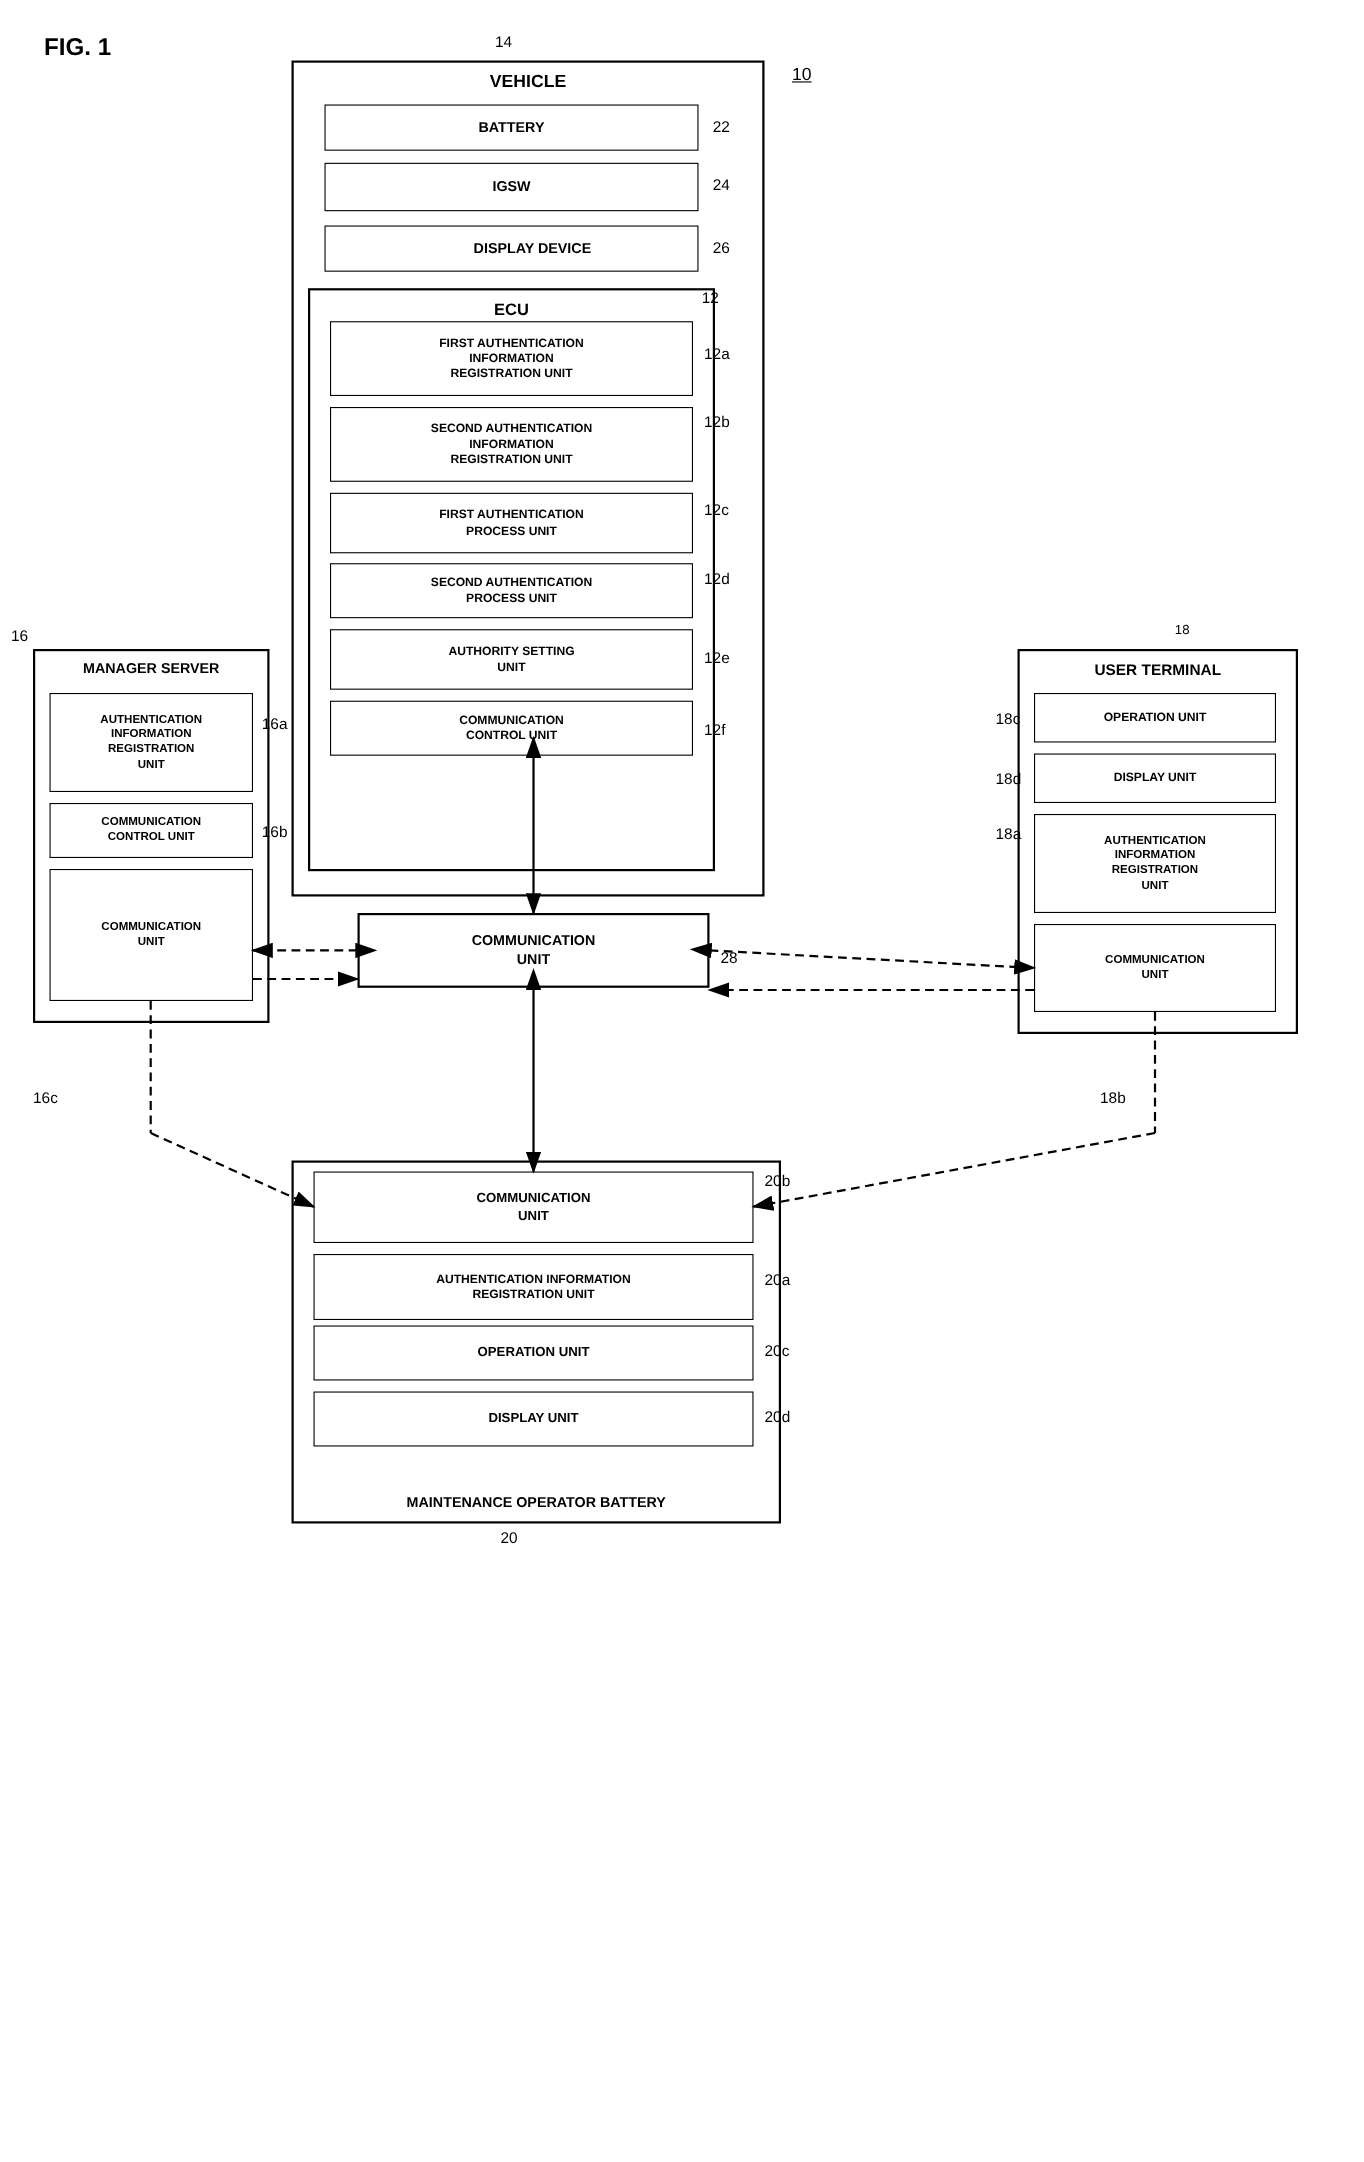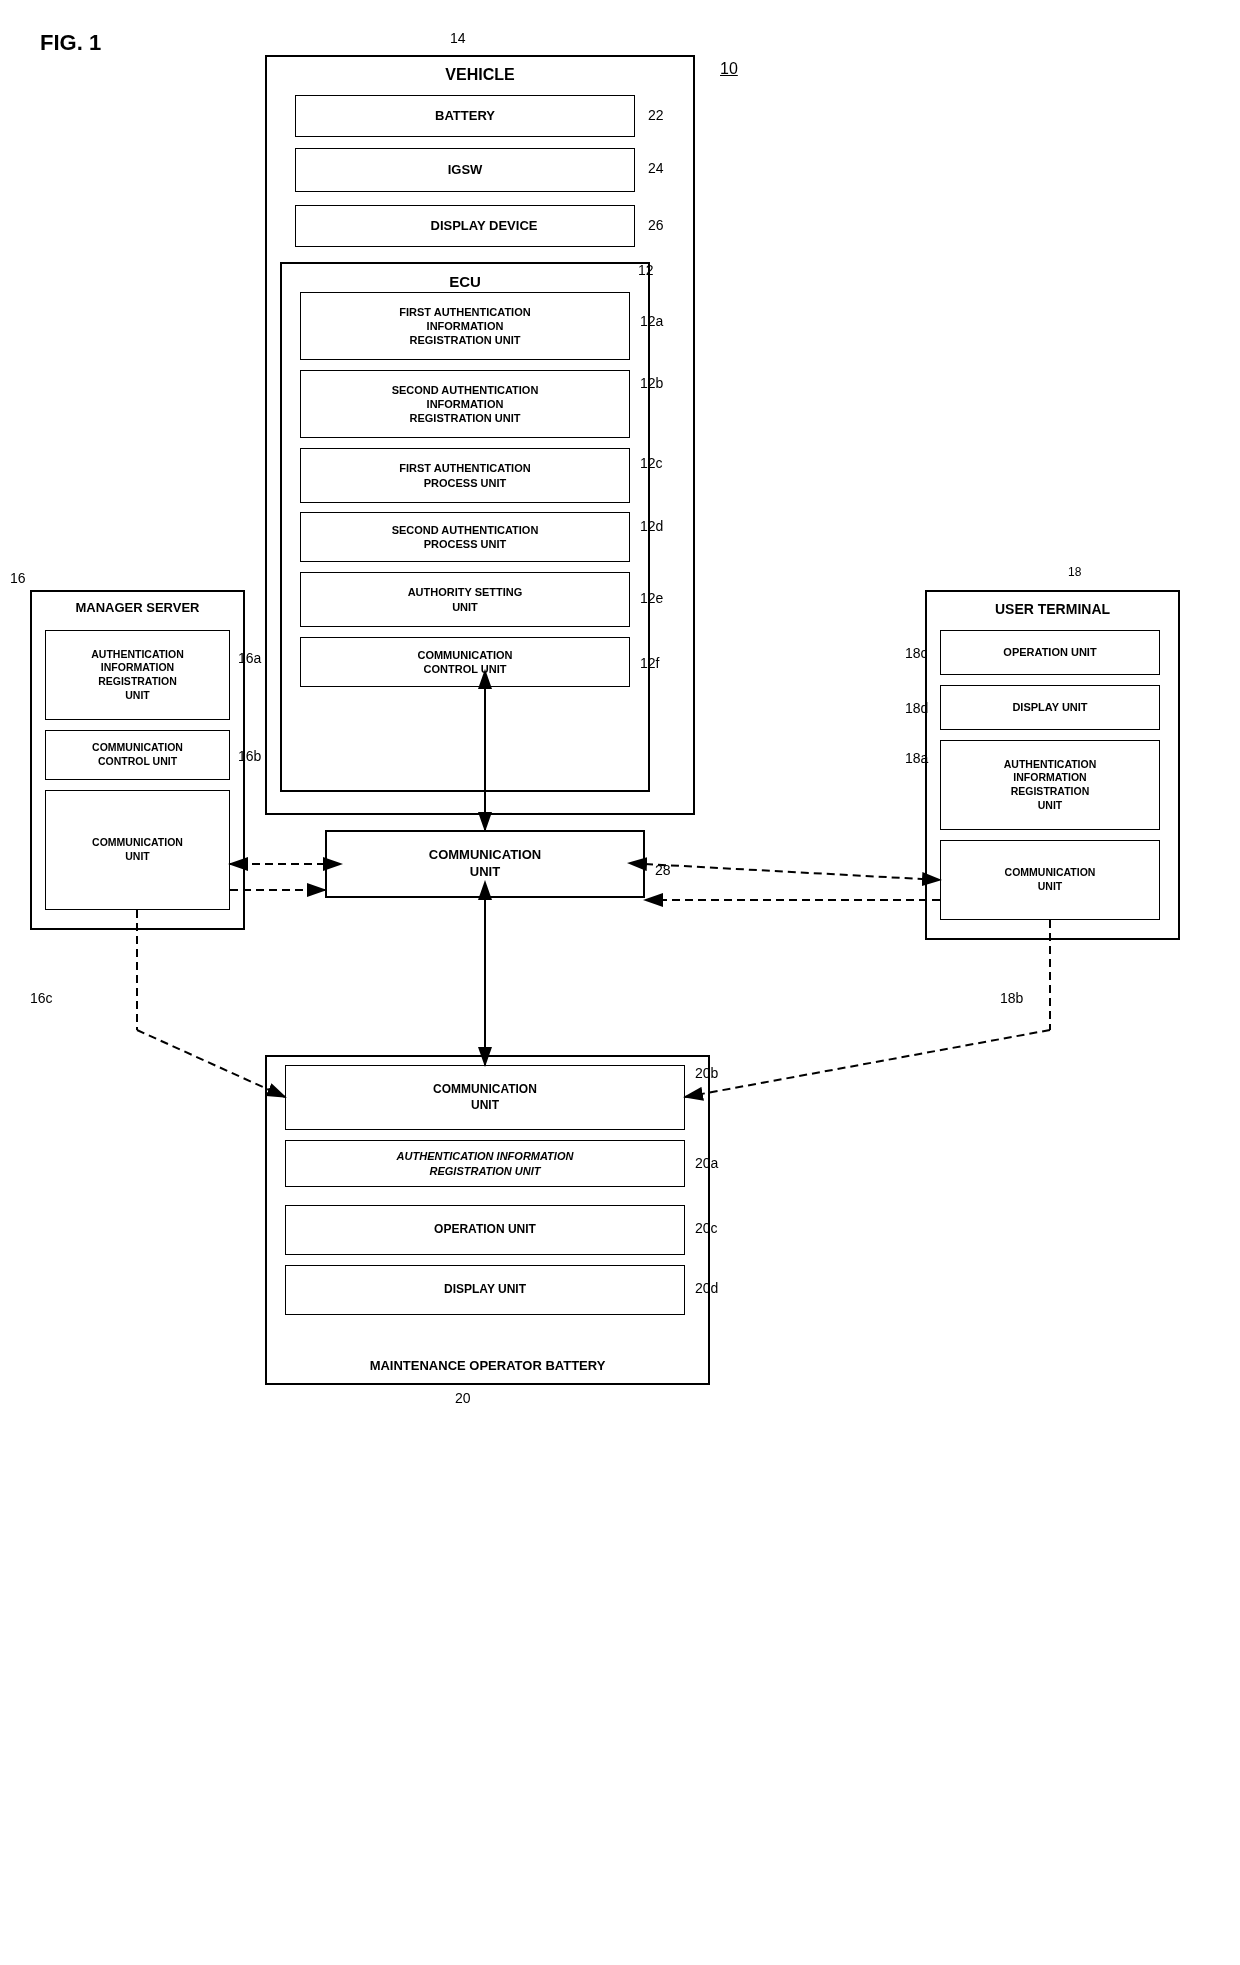--- a/index.html
+++ b/index.html
@@ -190,21 +190,21 @@
     <span style="position:absolute; bottom:8px; left:50%; transform:translateX(-50%); font-size:13px; white-space:nowrap;">MAINTENANCE OPERATOR BATTERY</span>
   </div>
   <div class="label" style="top:1390px; left:455px; font-size:14px;">20</div>
 
   <div class="box box-thin" style="top:1065px; left:285px; width:400px; height:65px; font-size:12px;">
     <span style="white-space:pre-line;">COMMUNICATION
 UNIT</span>
   </div>
   <div class="label" style="top:1065px; left:695px;">20b</div>
 
-  <div class="box box-thin" style="top:1140px; left:285px; width:400px; height:47px; font-size:11px;font-style:italic;">
+  <div class="box box-thin" style="top:1140px; left:285px; width:400px; height:60px; font-size:11px;">
     <span style="white-space:pre-line;">AUTHENTICATION INFORMATION
 REGISTRATION UNIT</span>
   </div>
   <div class="label" style="top:1155px; left:695px;">20a</div>
 
   <div class="box box-thin" style="top:1205px; left:285px; width:400px; height:50px; font-size:12px;">
     <span>OPERATION UNIT</span>
   </div>
   <div class="label" style="top:1220px; left:695px;">20c</div>
 

